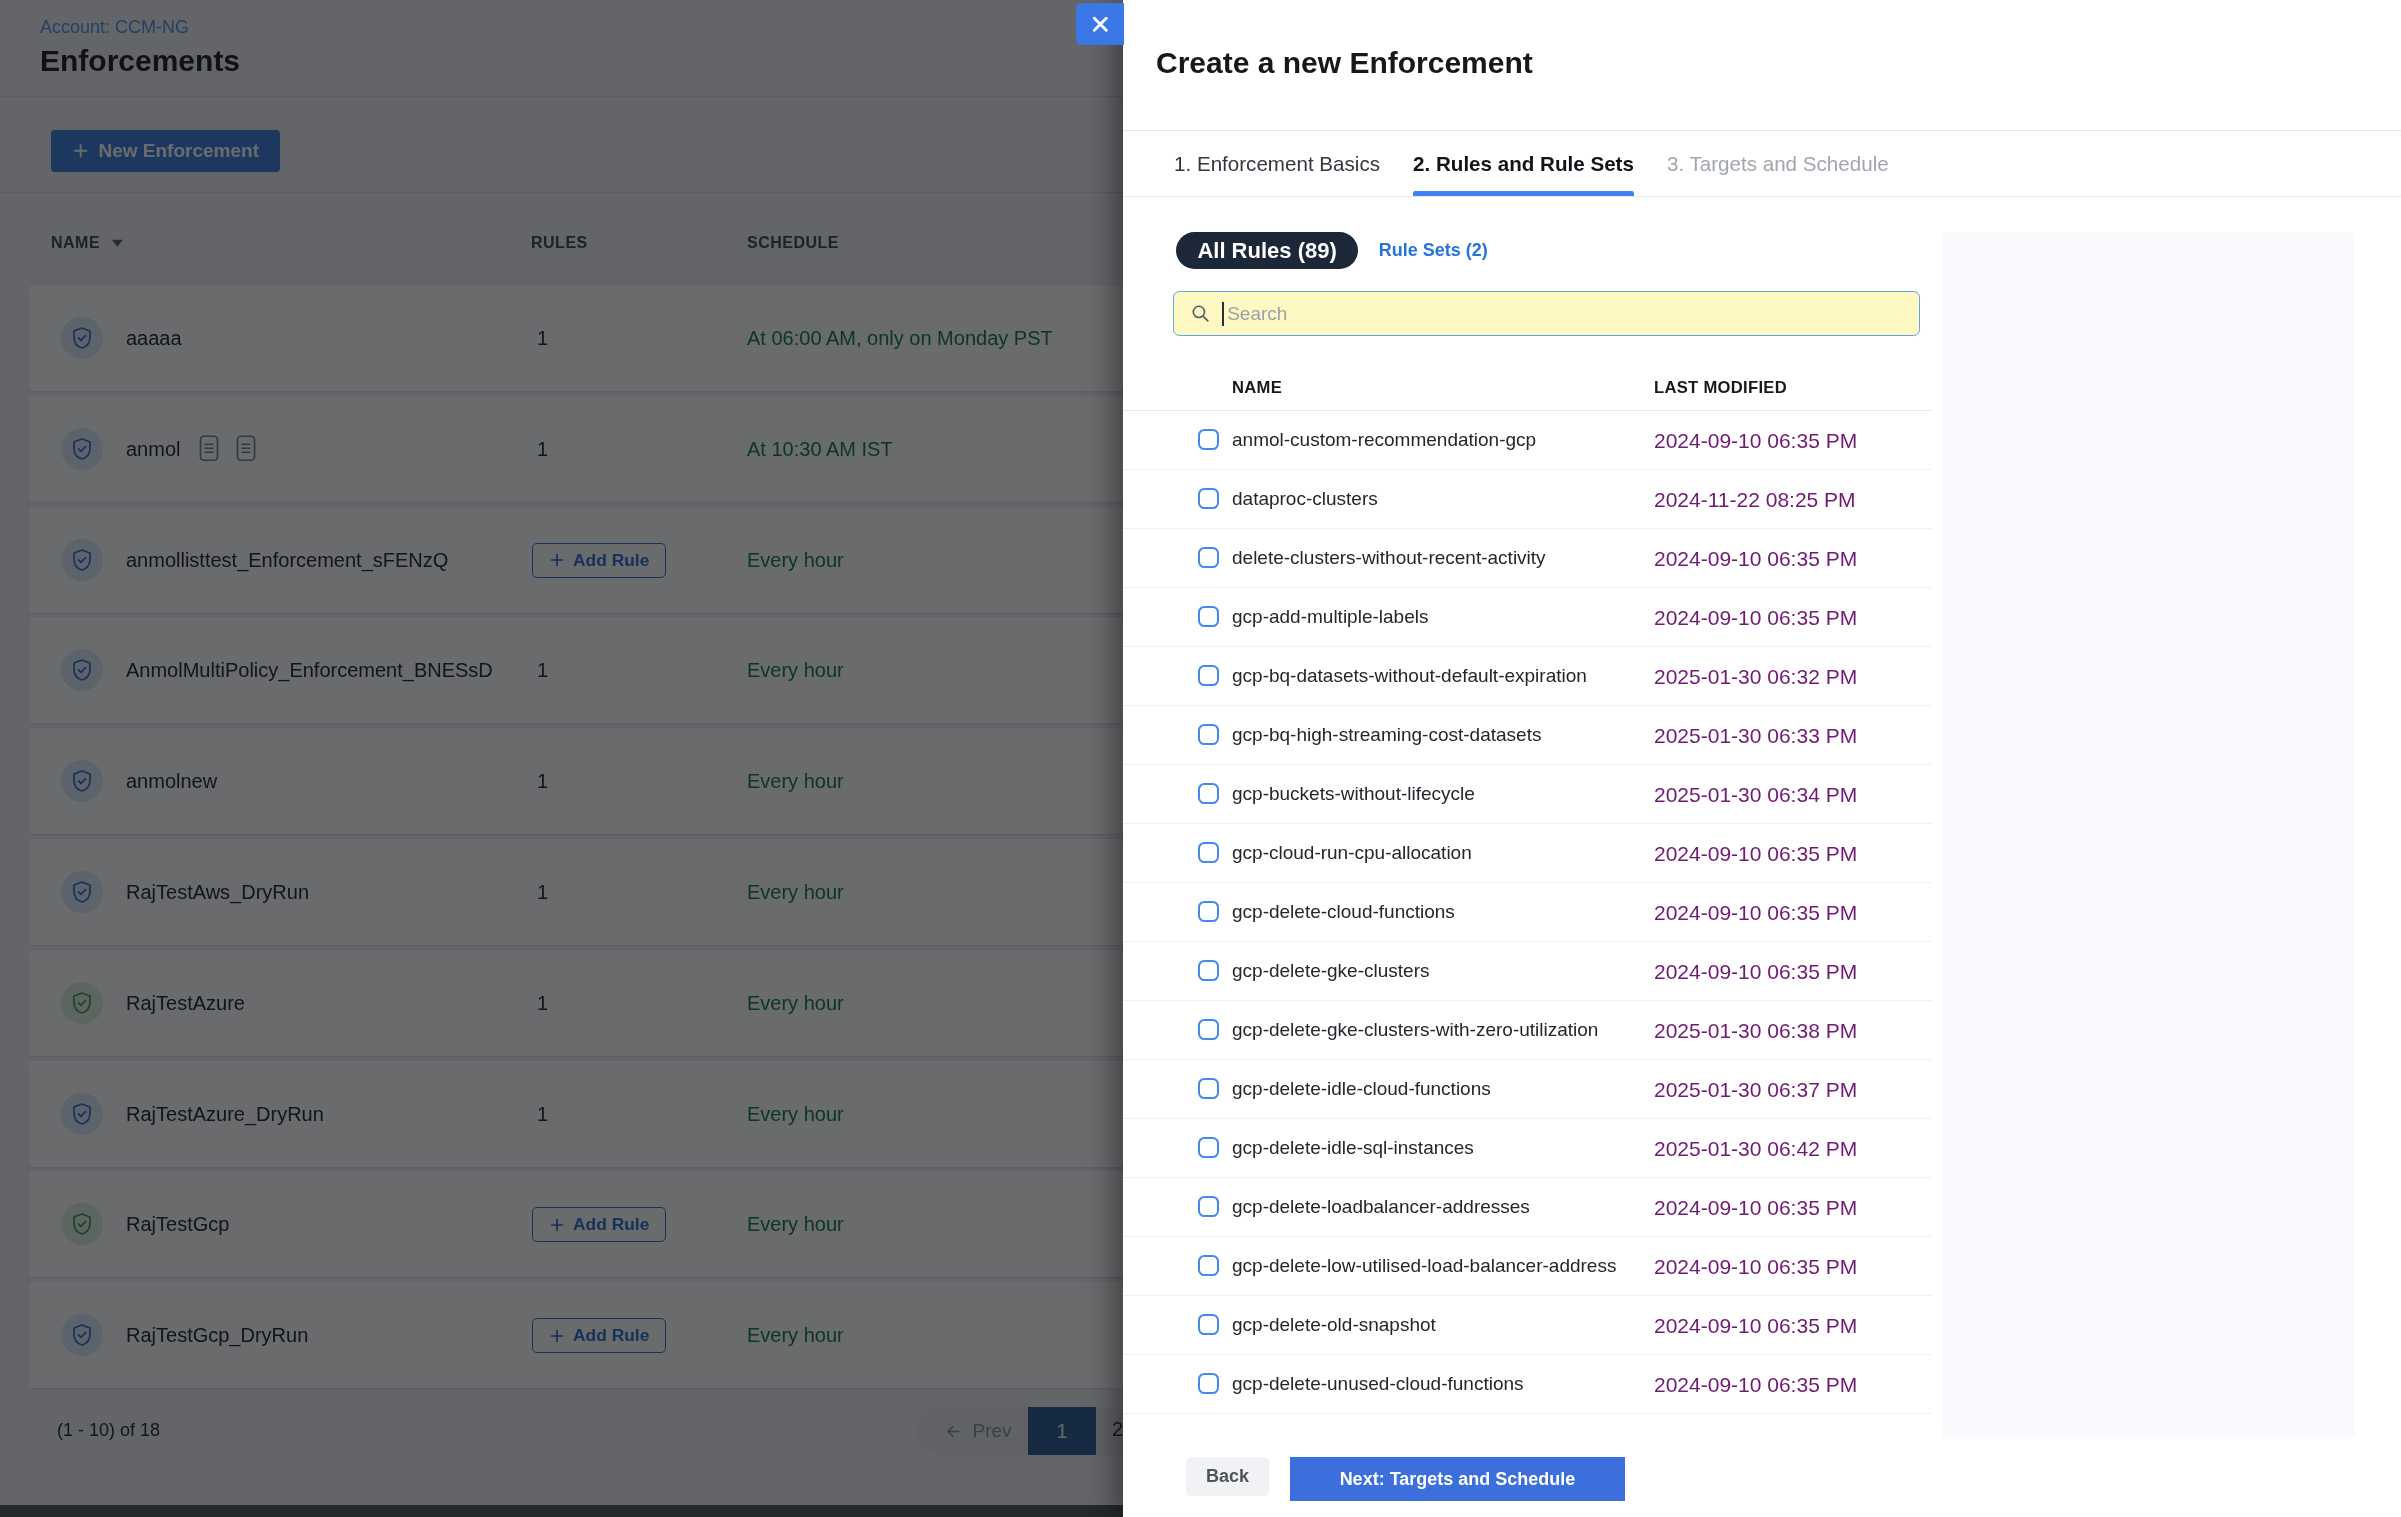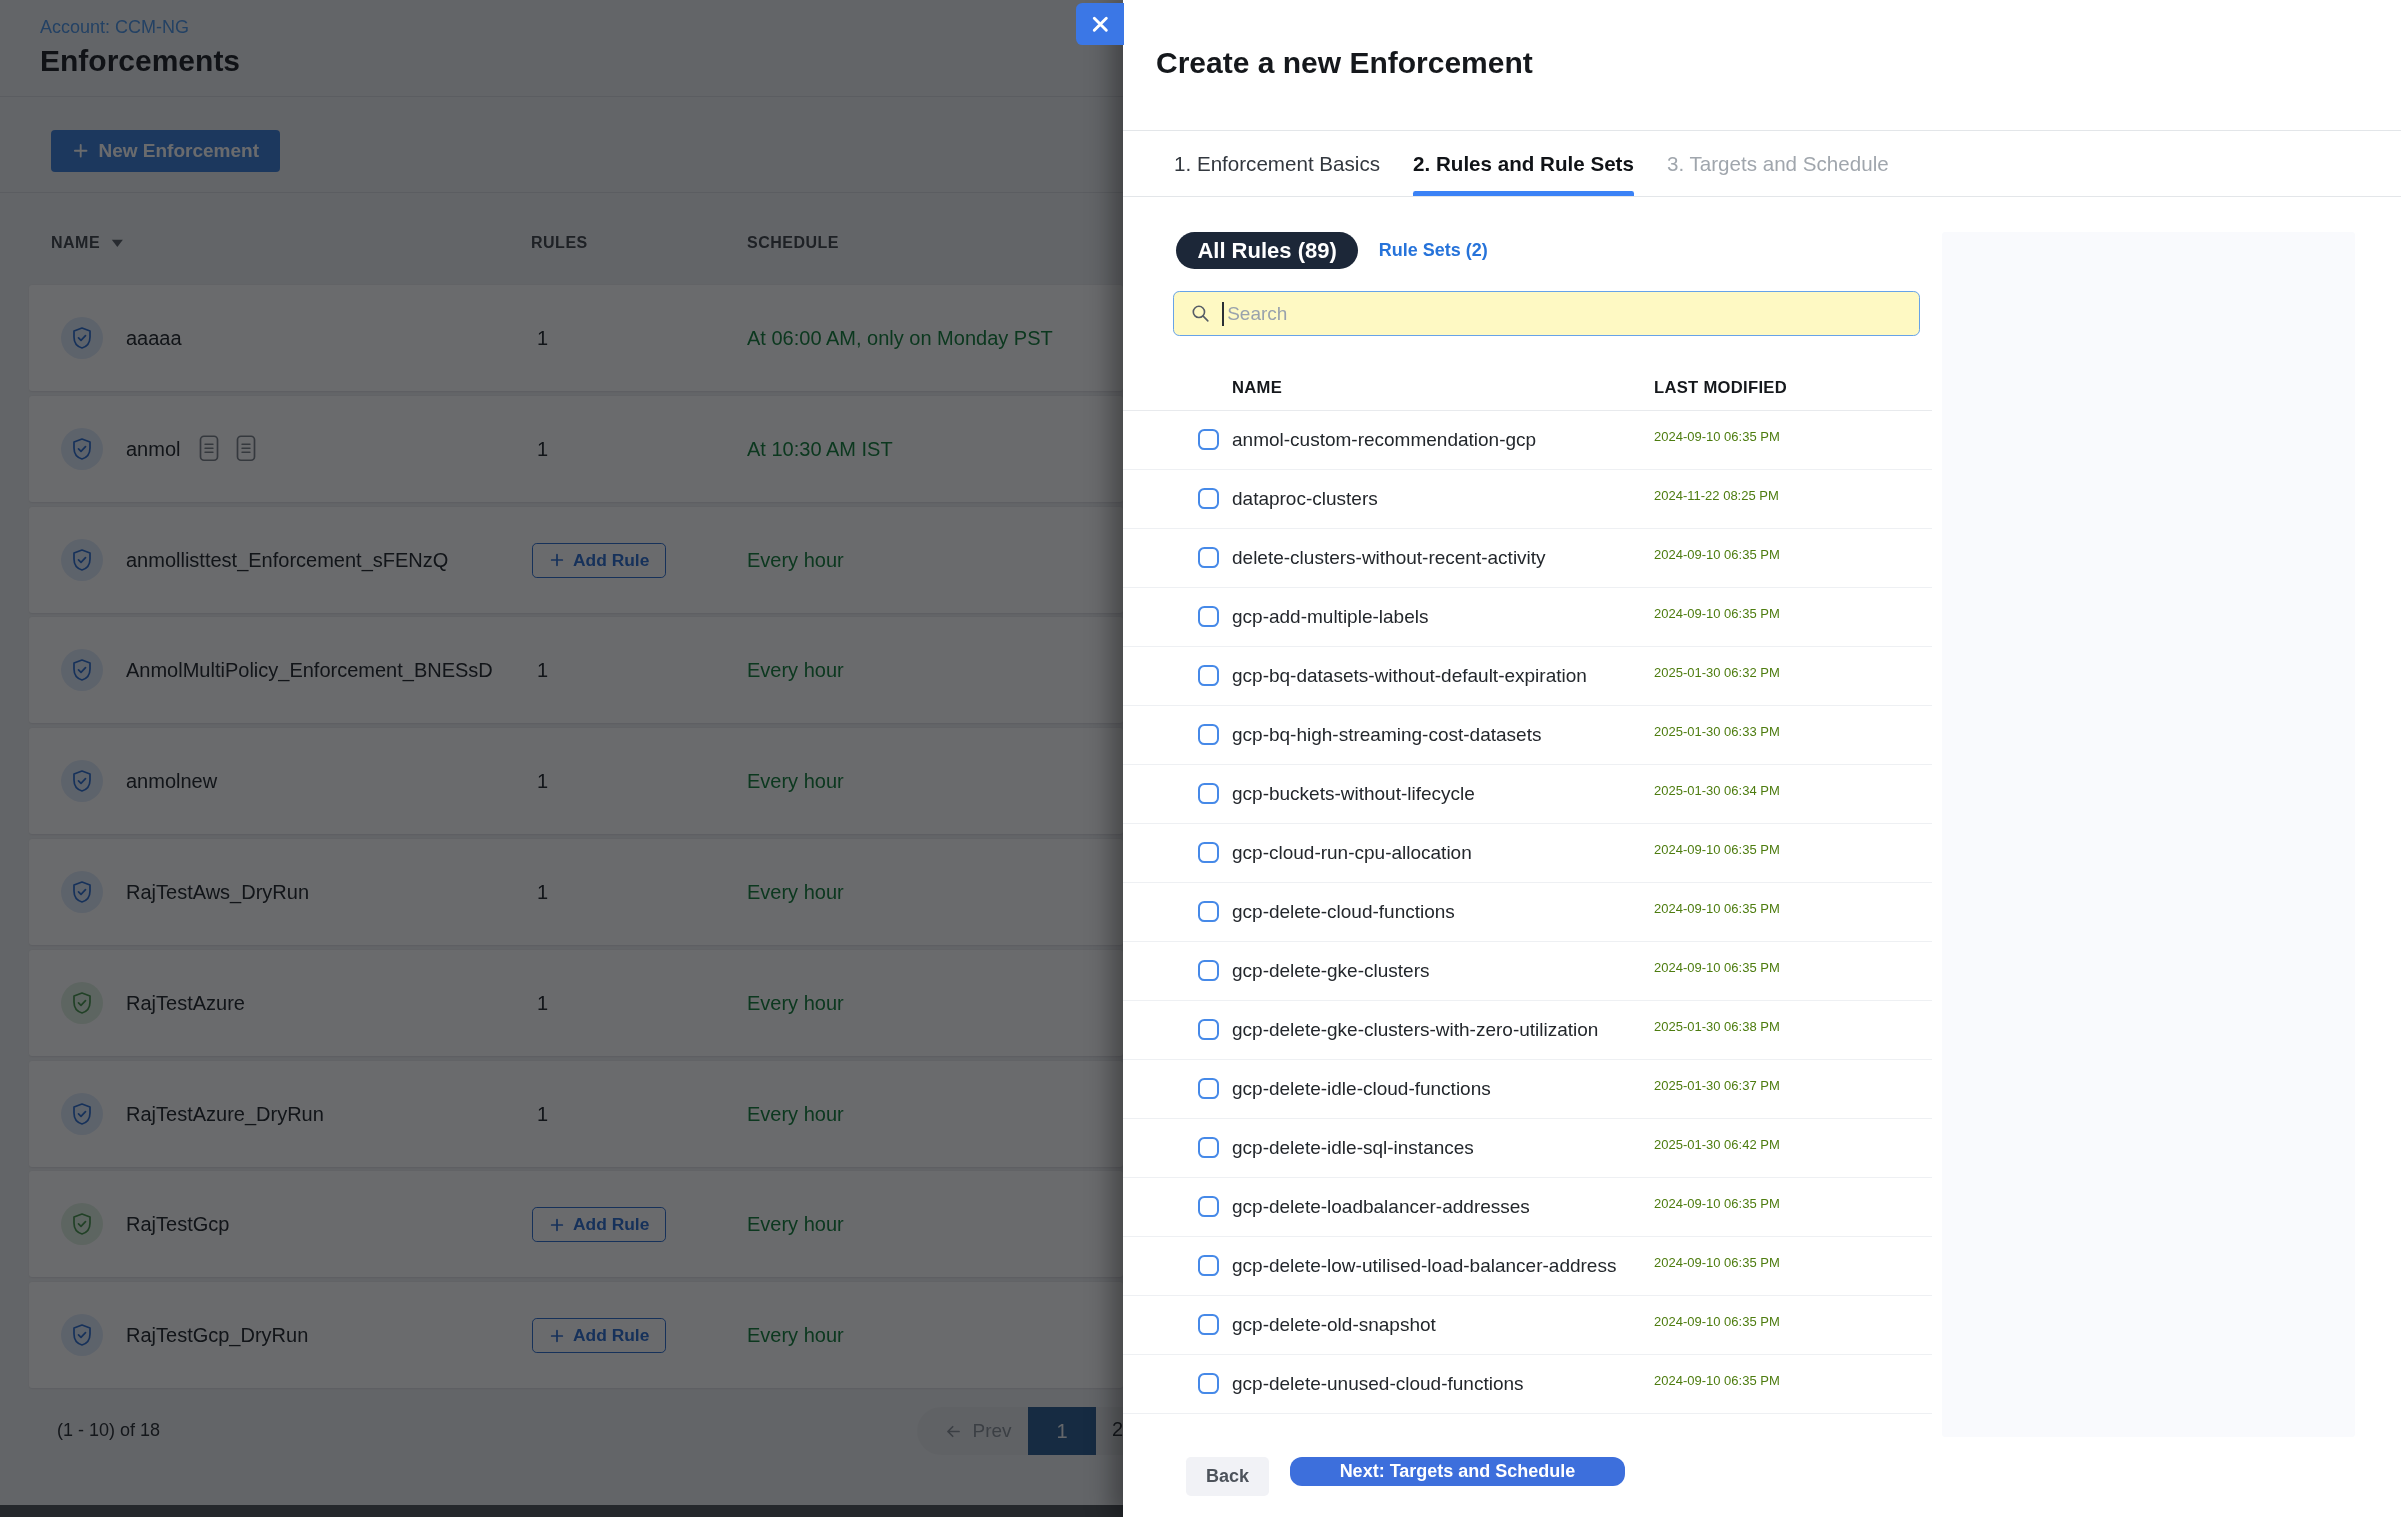--- a/index.html
+++ b/index.html
@@ -75,27 +75,27 @@
                 font-family:"Liberation Sans",sans-serif;padding:0 0 0 3.2px;}
   .search input::placeholder{color:#99a2ac;}
 
   .list-head{position:absolute;left:0;top:368px;width:809px;height:42px;font-size:16.6px;font-weight:bold;color:#15181c;letter-spacing:0.3px;}
   .lh-name{position:absolute;left:109px;top:9.5px;} .lh-mod{position:absolute;left:531px;top:9.5px;}
   .list-div{position:absolute;left:0;top:410px;width:809px;height:0.8px;background:#e8eaed;}
   .rules-list{position:absolute;left:0;top:411px;width:809px;overflow:hidden;height:1011px;}
   .rule-row{position:relative;height:59px;border-bottom:0.8px solid #eef0f3;cursor:pointer;}
   .checkbox{position:absolute;left:75px;top:18px;width:21.4px;height:21.4px;border:2px solid #4689e8;border-radius:6.3px;background:#fff;cursor:pointer;}
   .rule-name{position:absolute;left:109px;top:18px;font-size:19px;color:#23272c;white-space:nowrap;}
-  .rule-date{position:absolute;left:531px;top:18px;font-size:13px;color:#4d7c0f;white-space:nowrap;}
+  .rule-date{position:absolute;left:531px;top:18px;font-size:21px;color:#701a75;white-space:nowrap;}
 
   .right-panel{position:absolute;left:819px;top:232px;width:413px;height:1205px;background:#f9fafd;border-radius:3.2px;}
 
   .btn-back{position:absolute;left:63px;top:1457px;width:83px;height:39px;border:none;border-radius:4.8px;
             background:#f1f2f6;color:#4d535b;font-size:18px;font-weight:bold;font-family:"Liberation Sans",sans-serif;cursor:pointer;}
-  .btn-next{position:absolute;left:167px;top:1457px;width:335px;height:29px;border:none;border-radius:12px;
+  .btn-next{position:absolute;left:167px;top:1457px;width:335px;height:44px;border:none;border-radius:0;
             background:#3d6fdc;color:#ffffff;font-size:18px;font-weight:bold;font-family:"Liberation Sans",sans-serif;cursor:pointer;}
 </style>
 </head>
 <body>
 
 <div class="page">
   <a class="breadcrumb">Account: CCM-NG</a>
   <div class="page-title">Enforcements</div>
   <div class="hdiv div1"></div>
 

